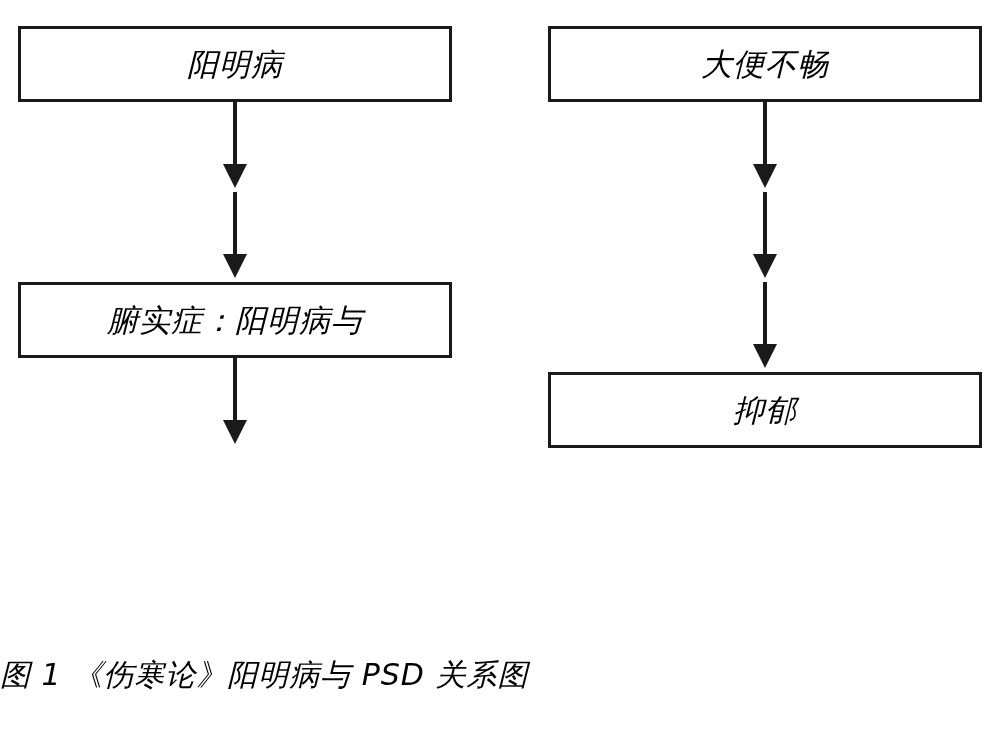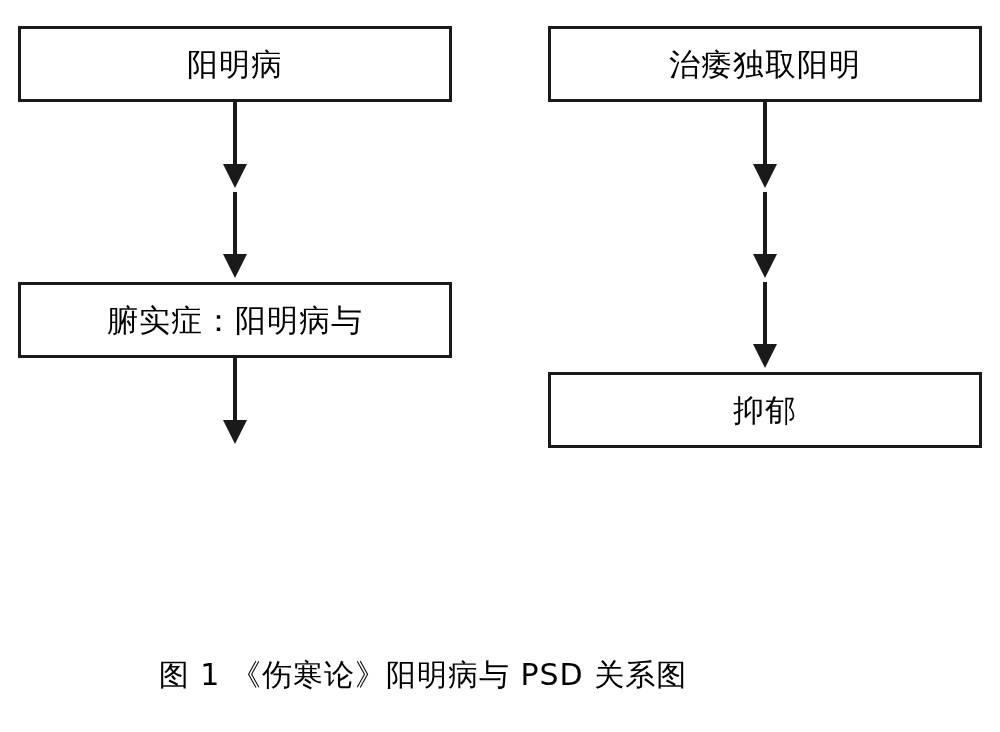--- a/index.html
+++ b/index.html
@@ -11,20 +11,21 @@
     width: 1000px;
     height: 732px;
     font-family: "DejaVu Sans", "Liberation Sans", sans-serif;
     color: #000000;
     overflow: hidden;
   }
   .canvas {
     position: relative;
     width: 1000px;
     height: 732px;
+    font-style: italic;
   }
   .column {
     position: absolute;
     top: 26px;
     width: 434px;
   }
   .col-left  { left: 18px; }
   .col-right { left: 548px; }
 
   .node {
@@ -69,26 +70,24 @@
     border-left: 12px solid transparent;
     border-right: 12px solid transparent;
     border-top: 24px solid #1a1a1a;
   }
 
   .caption {
     position: absolute;
     left: 0;
     top: 655px;
     width: 812px;
-    text-align: center;
     font-size: 30px;
     letter-spacing: 1px;
     color: #000000;
     white-space: nowrap;
-    margin-left: 17px;
   }
 </style>
 </head>
 <body>
 
 <div class="canvas">
 
   <div class="column col-left">
     <div class="node">阳明病</div>
     <div class="connector">
@@ -100,21 +99,21 @@
       <div class="head"></div>
     </div>
     <div class="node">腑实症：阳明病与</div>
     <div class="connector">
       <div class="shaft"></div>
       <div class="head"></div>
     </div>
   </div>
 
   <div class="column col-right">
-    <div class="node">治痿独取阳明</div>
+    <div class="node">大便不畅</div>
     <div class="connector">
       <div class="shaft"></div>
       <div class="head"></div>
     </div>
     <div class="connector">
       <div class="shaft"></div>
       <div class="head"></div>
     </div>
     <div class="connector">
       <div class="shaft"></div>

